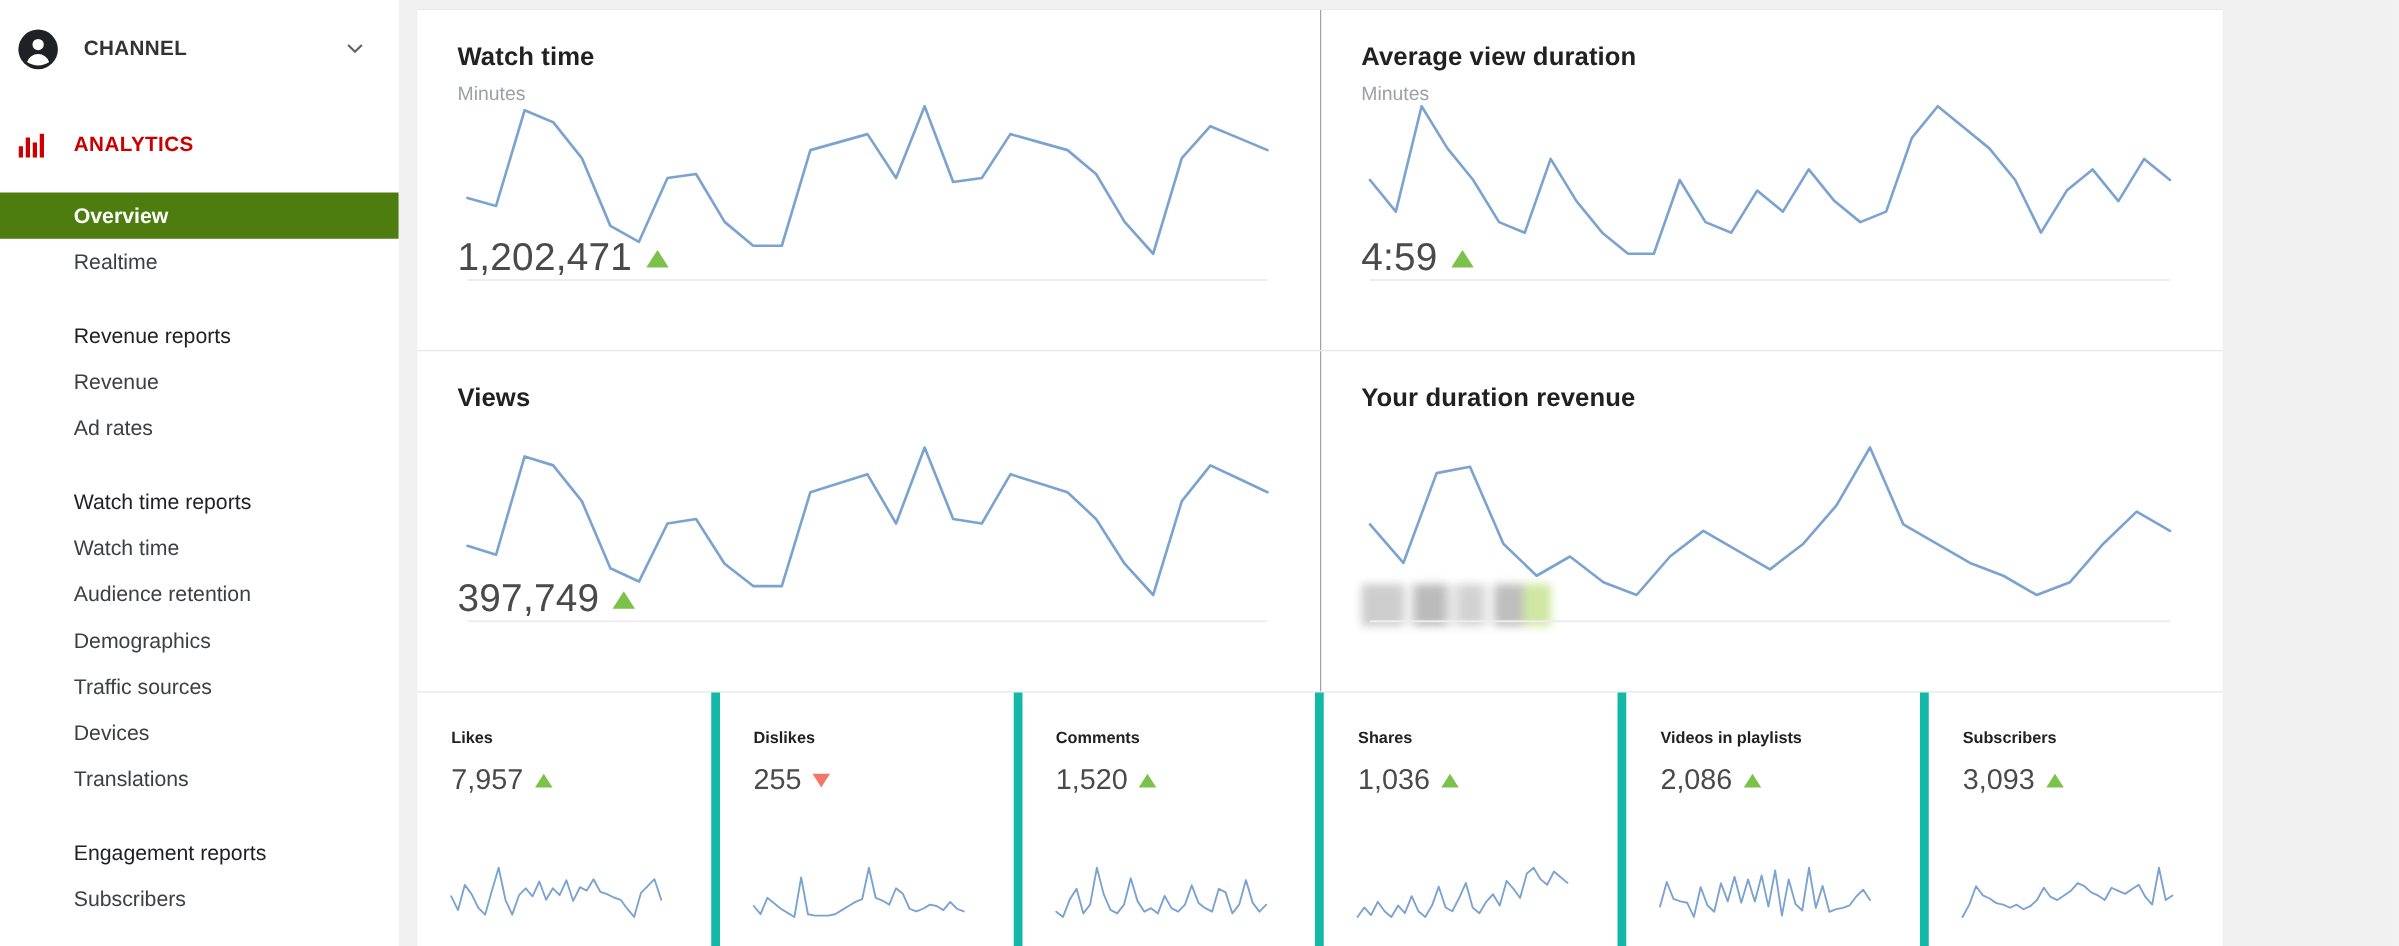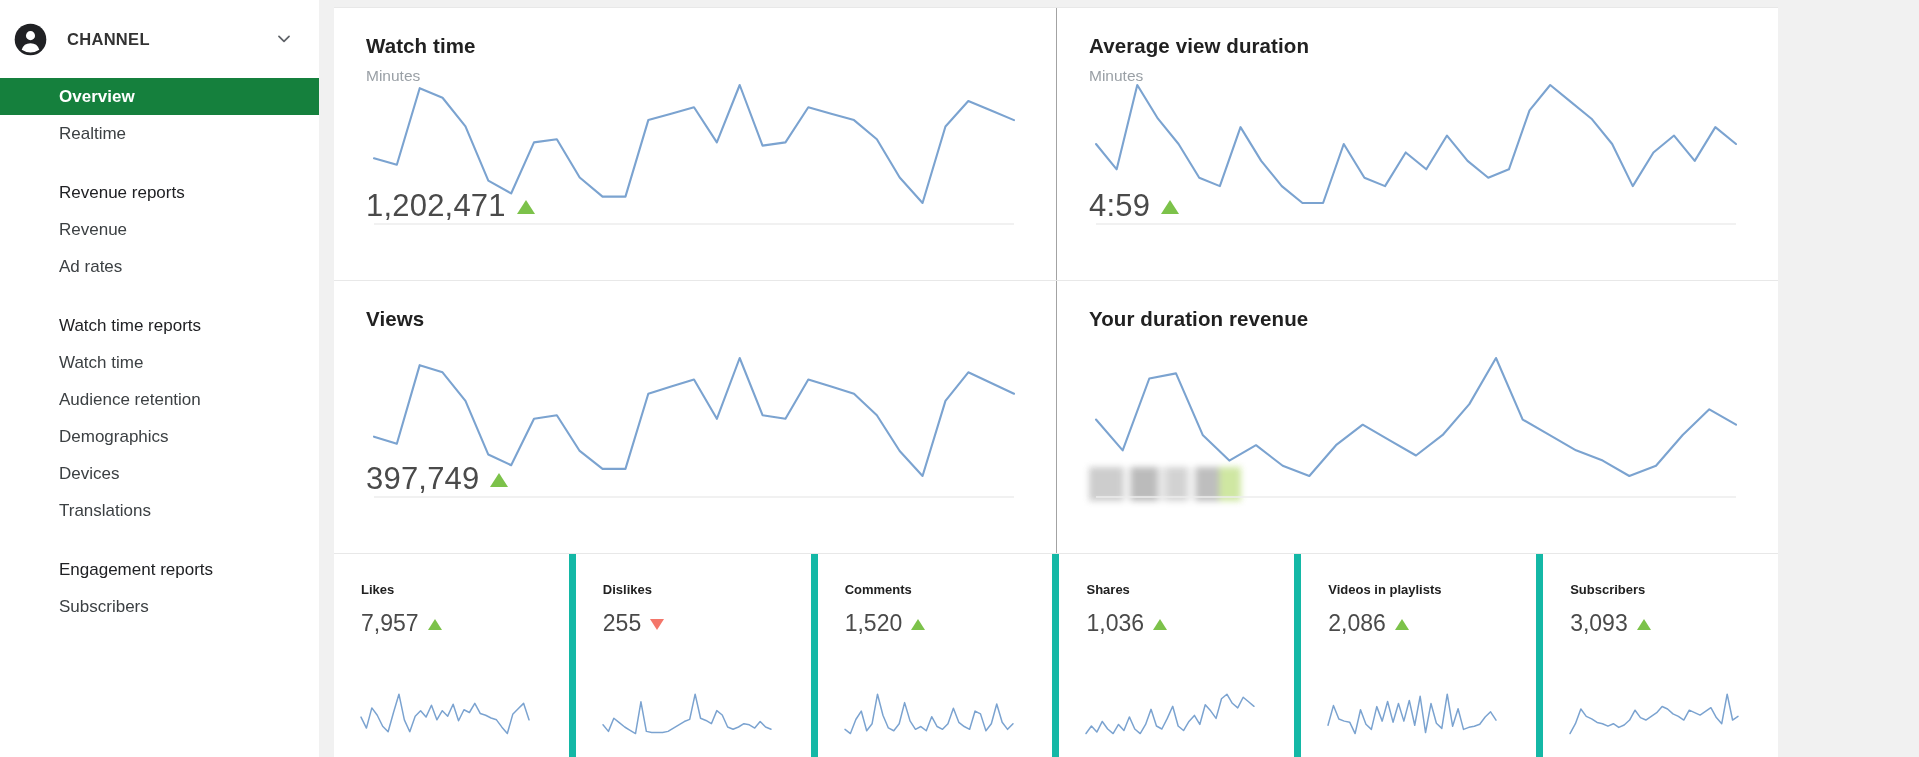--- a/index.html
+++ b/index.html
@@ -88,21 +88,21 @@
   .nav-item {
     height: 37px;
     line-height: 37px;
     padding-left: 59px;
     font-size: 17px;
     color: #3c4043;
     white-space: nowrap;
     box-sizing: border-box;
   }
   .nav-item.active {
-    background: #15803d;
+    background: #4d7c0f;
     color: #ffffff;
     font-weight: bold;
   }
   .nav-item.section {
     font-weight: normal;
     color: #202124;
   }
   .nav-gap { height: 22px; }
 
   
@@ -290,33 +290,45 @@
         </svg>
       </span>
       <span class="channel-name">CHANNEL</span>
       <span class="chevron-down-icon">
         <svg viewBox="0 0 24 24" width="22" height="22" aria-hidden="true">
           <path d="M6.5 9.2 12 14.6l5.5-5.4" fill="none" stroke="#5f6368" stroke-width="1.9" stroke-linecap="round" stroke-linejoin="round"></path>
         </svg>
       </span>
     </div>
 
+    <div class="analytics-row">
+      <span class="bars-icon">
+        <svg viewBox="0 0 26 26" width="26" height="26" aria-hidden="true">
+          <rect x="1" y="14" width="3.4" height="9" fill="#cc0000"></rect>
+          <rect x="6.6" y="7" width="3.4" height="16" fill="#cc0000"></rect>
+          <rect x="12.2" y="11" width="3.4" height="12" fill="#cc0000"></rect>
+          <rect x="17.8" y="4" width="3.4" height="19" fill="#cc0000"></rect>
+        </svg>
+      </span>
+      <span class="analytics-label">ANALYTICS</span>
+    </div>
 
     <nav class="nav">
         <div class="nav-item active">Overview</div>
         <div class="nav-item">Realtime</div>
         <div class="nav-gap"></div>
         <div class="nav-item section">Revenue reports</div>
         <div class="nav-item">Revenue</div>
         <div class="nav-item">Ad rates</div>
         <div class="nav-gap"></div>
         <div class="nav-item section">Watch time reports</div>
         <div class="nav-item">Watch time</div>
         <div class="nav-item">Audience retention</div>
         <div class="nav-item">Demographics</div>
+        <div class="nav-item">Traffic sources</div>
         <div class="nav-item">Devices</div>
         <div class="nav-item">Translations</div>
         <div class="nav-gap"></div>
         <div class="nav-item section">Engagement reports</div>
         <div class="nav-item">Subscribers</div>
       </nav>
   </aside>
 
   <main class="content">
     <div class="card-surface">

